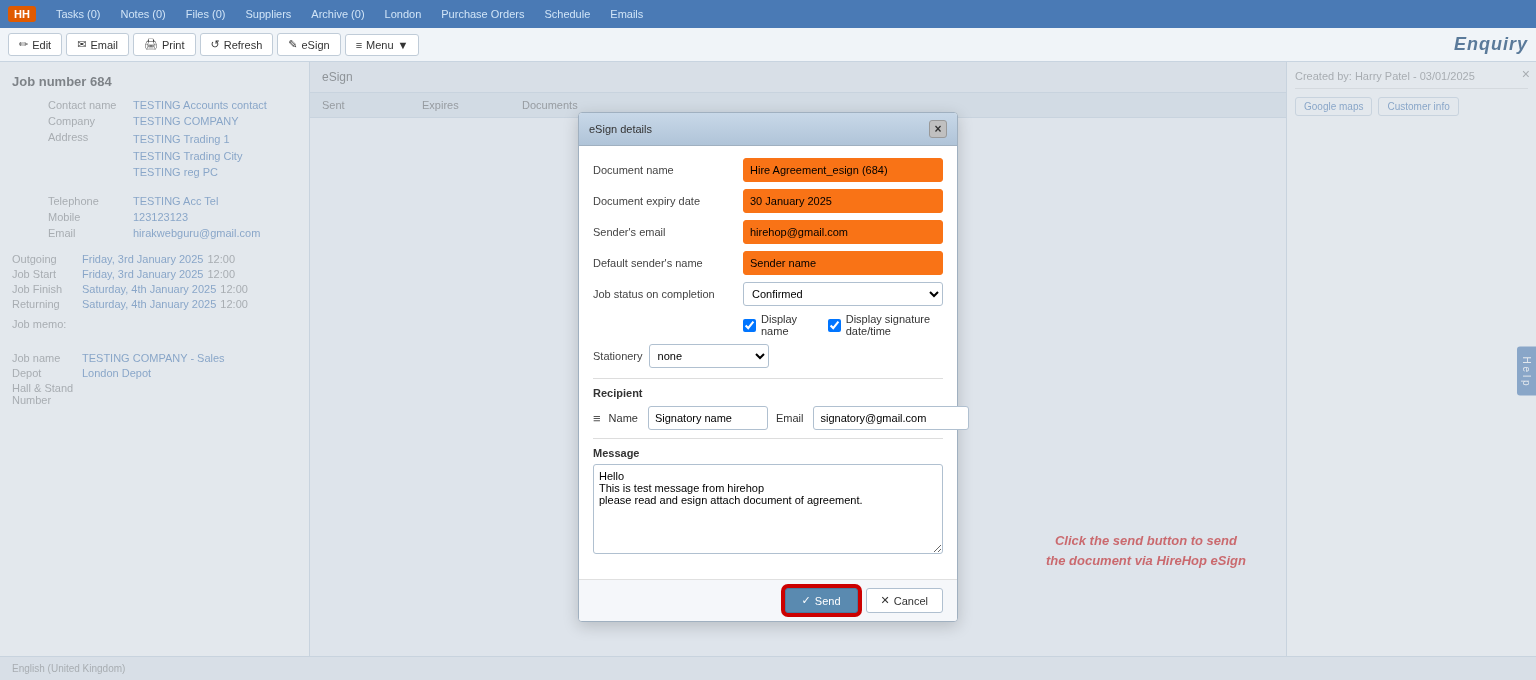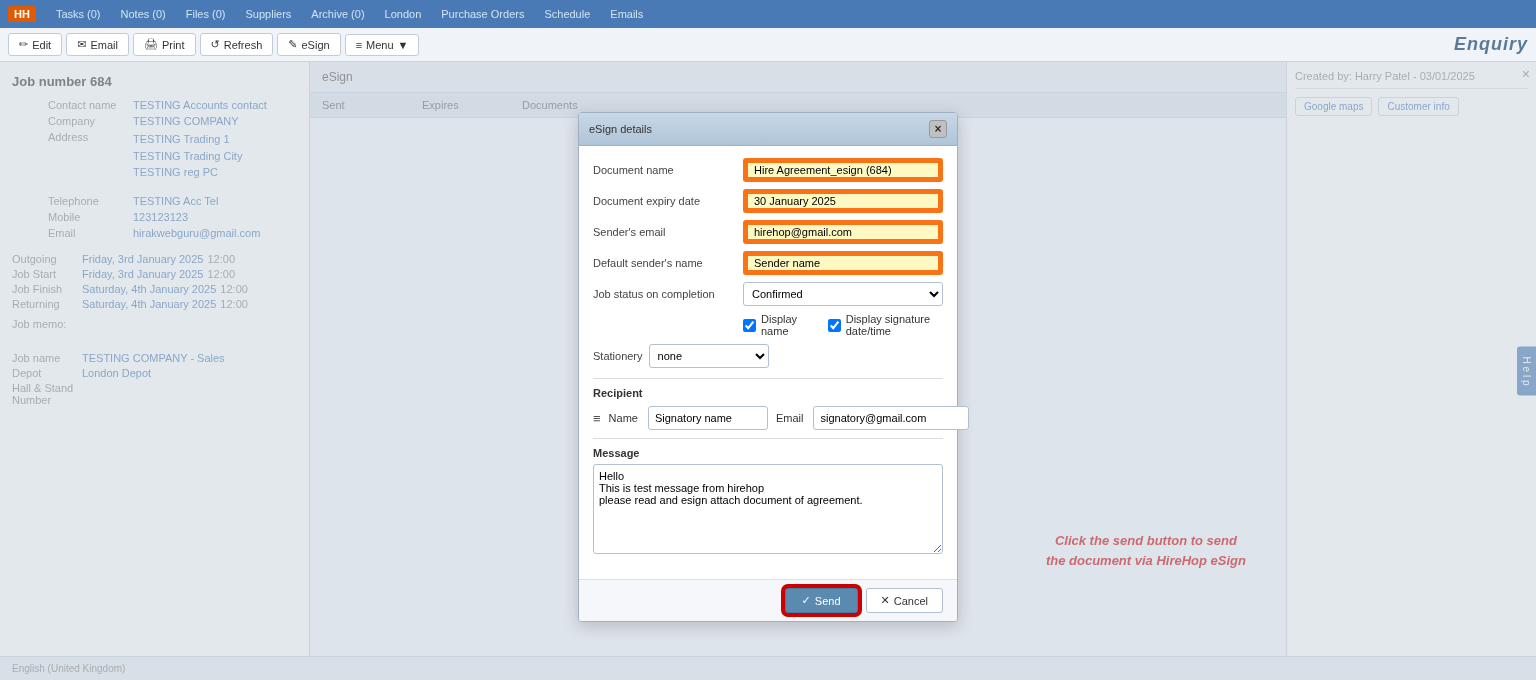--- a/index.html
+++ b/index.html
@@ -293,25 +293,25 @@
       margin-bottom: 7px;
     }
     .form-label {
       width: 150px;
       font-size: 11px;
       color: #444;
       flex-shrink: 0;
     }
     .form-input {
       flex: 1;
-      border: 5px solid #f97316;
+      border: 1px solid #f97316;
       border-radius: 3px;
       padding: 3px 6px;
       font-size: 11px;
-      background: #fef9c3;
+      background: #f97316;
       height: 24px;
     }
     .form-select {
       flex: 1;
       border: 1px solid #b0c0d0;
       border-radius: 3px;
       padding: 2px 4px;
       font-size: 11px;
       background: white;
       height: 24px;

